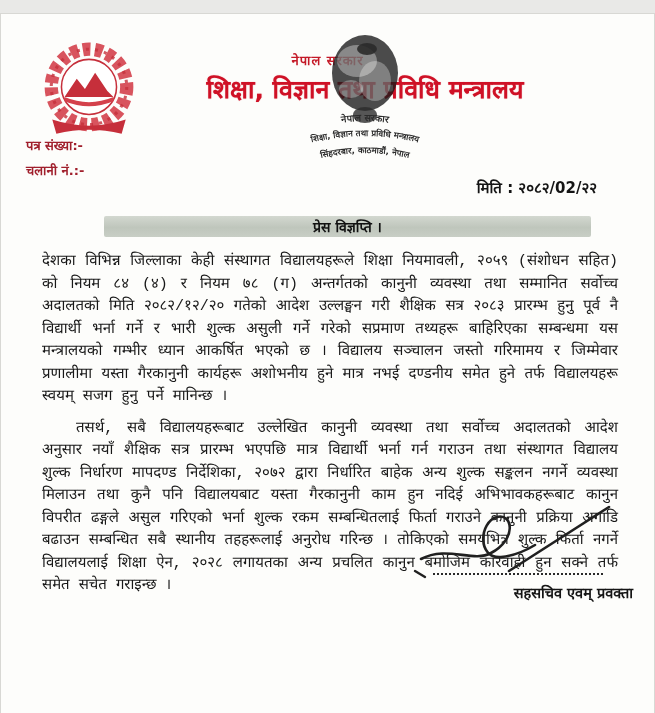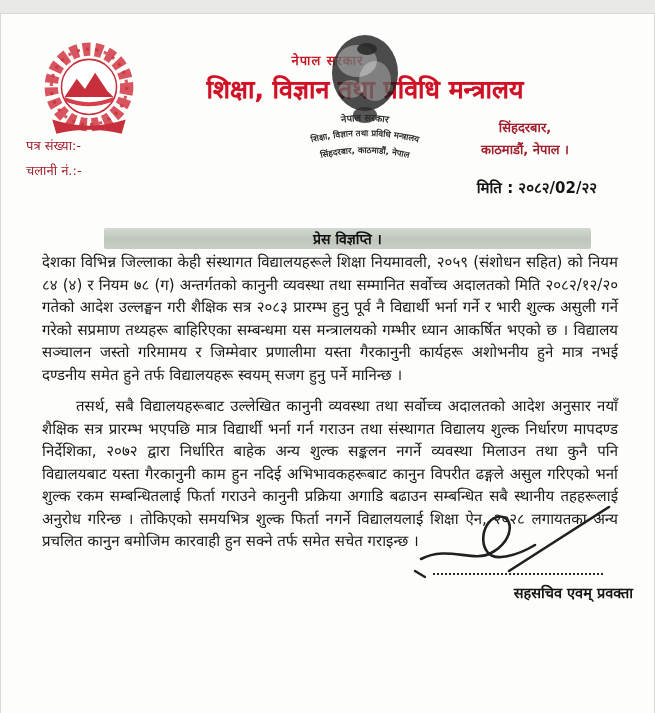--- a/index.html
+++ b/index.html
@@ -25,38 +25,38 @@
     text-align:center;font-size:25px;font-weight:bold;color:#cf1126;
     text-shadow:0 0 1px rgba(207,17,38,.45);
   }
   .stamp{position:absolute;left:287px;top:18px;width:156px;height:144px;opacity:.92;}
   .addr{
     position:absolute;right:30px;top:104px;width:200px;
     text-align:center;font-size:13px;font-weight:bold;color:#a01f2c;line-height:22px;
   }
   .ref-labels{
     position:absolute;left:26px;top:120px;
-    font-size:13px;font-weight:normal;color:#a01f2c;line-height:25px;
+    font-size:13px;font-weight:bold;color:#a01f2c;line-height:25px;
   }
   .date-line{
     position:absolute;right:58px;top:164px;
     font-size:15px;font-weight:bold;color:#141414;
   }
   
   .subject-bar{
-    position:absolute;left:104px;top:215px;width:487px;height:21px;
+    position:absolute;left:104px;top:203px;width:487px;height:21px;
     background:linear-gradient(180deg,#d3d8d0 0%,#bfc6bc 55%,#c8cec5 100%);
     border-radius:2px;
     display:flex;align-items:center;justify-content:center;
     font-size:14px;font-weight:bold;color:#111;
   }
   
   .body-text{
     position:absolute;left:42px;top:238px;width:576px;
-    font-size:15px;line-height:22.5px;text-align:justify;color:#181818;
+    font-size:15px;line-height:22.5px;text-align:justify;color:#181818;font-family:Liberation Mono, monospace;
   }
   .body-text p{margin:0 0 9px 0;}
   .body-text p.indent{text-indent:34px;}
   
   .sig-block{
     position:absolute;right:22px;top:488px;width:230px;
     text-align:center;
   }
   .sig-svg{display:block;margin:0 auto -6px auto;}
   .sig-dots{
@@ -99,24 +99,20 @@
       <textPath href="#stampArc1" startOffset="50%" text-anchor="middle">नेपाल सरकार</textPath>
     </text>
     <text font-size="8.5" font-weight="bold" fill="#1a1a1a">
       <textPath href="#stampArc2" startOffset="50%" text-anchor="middle">शिक्षा, विज्ञान तथा प्रविधि मन्त्रालय</textPath>
     </text>
     <text font-size="8.5" font-weight="bold" fill="#1a1a1a">
       <textPath href="#stampArc3" startOffset="50%" text-anchor="middle">सिंहदरबार, काठमाडौं, नेपाल</textPath>
     </text>
   </svg>
 
-  <div class="addr">
-    <div>सिंहदरबार,</div>
-    <div>काठमाडौं, नेपाल ।</div>
-  </div>
 
   <div class="ref-labels">
     <div>पत्र संख्या:-</div>
     <div>चलानी नं.:-</div>
   </div>
 
   <div class="date-line">मिति : २०८२/02/२२</div>
 
   <div class="subject-bar">
     <span>प्रेस विज्ञप्ति ।</span>

